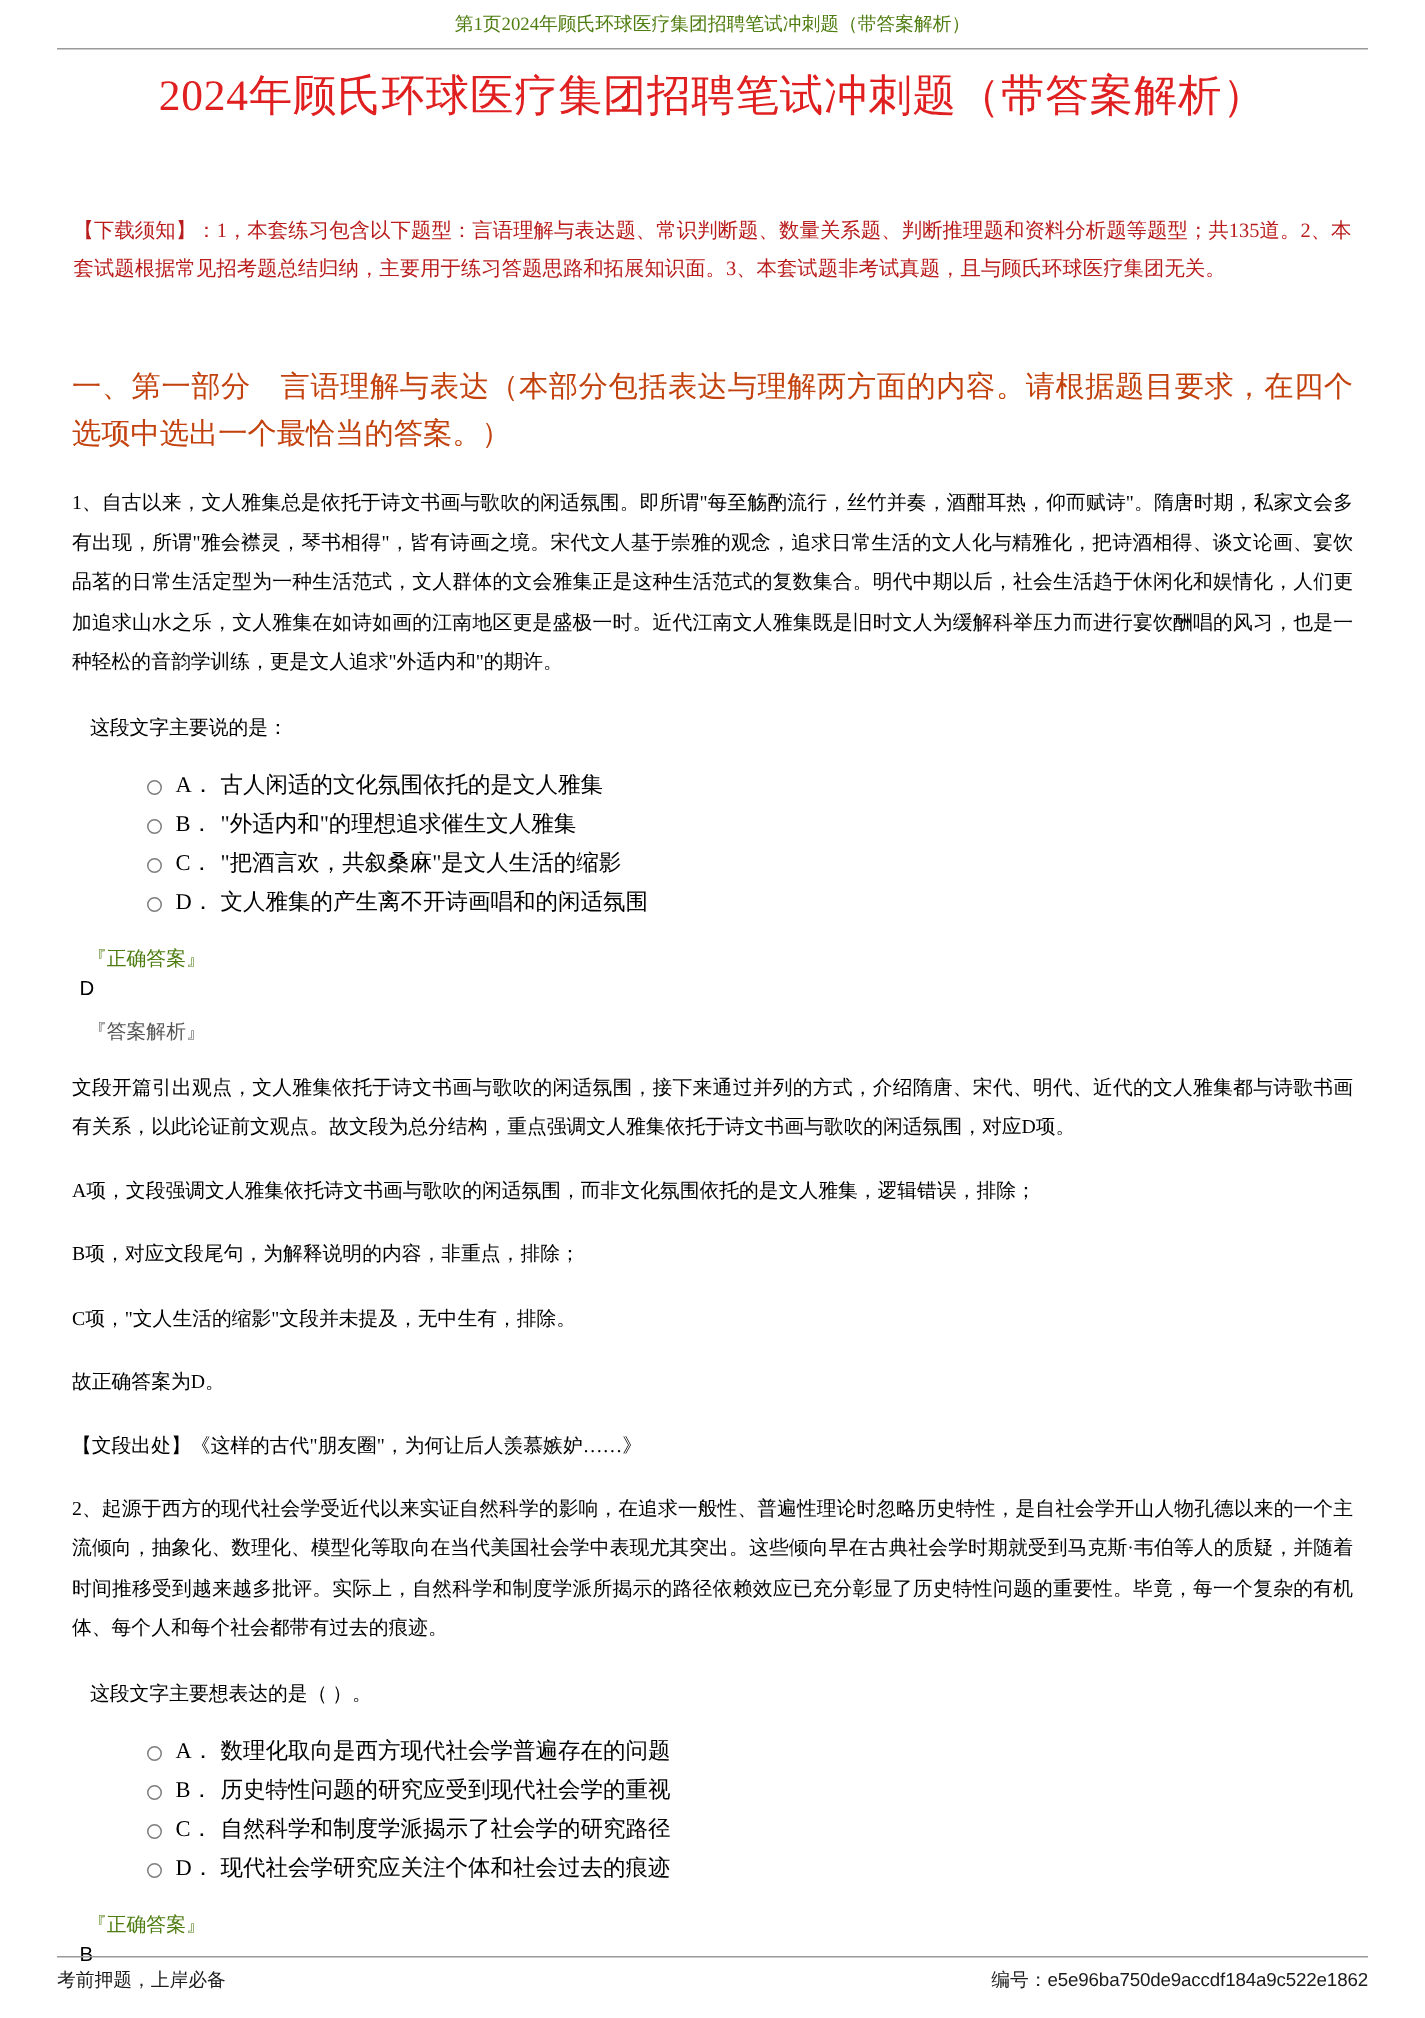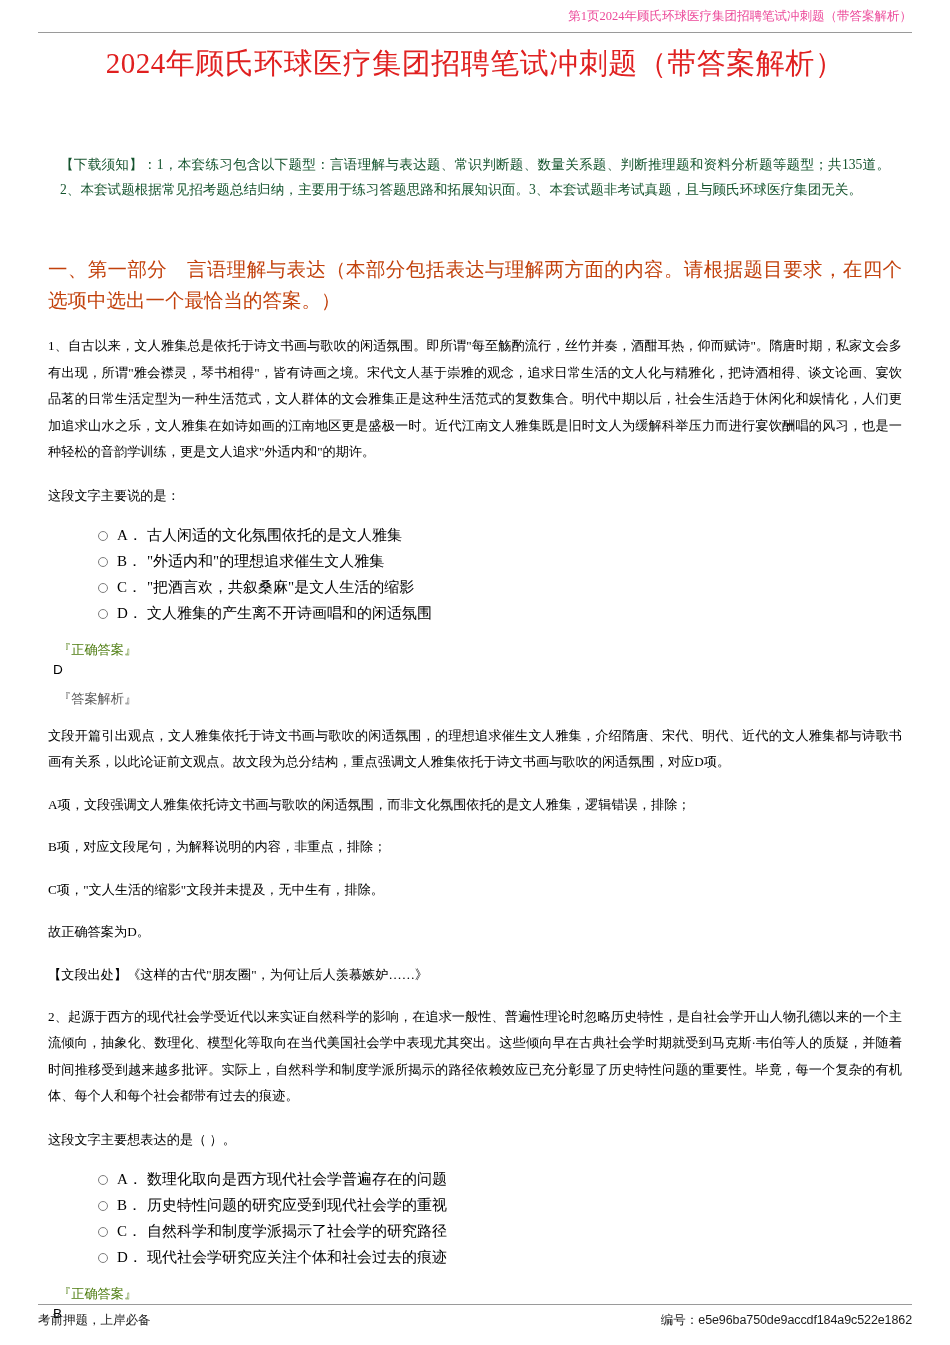--- a/index.html
+++ b/index.html
@@ -25,23 +25,23 @@
   
   .run-head {
     position: absolute;
     top: 8px;
     left: 38px;
     right: 38px;
     height: 24px;
     border-bottom: 1px solid #9a9a9a;
     display: flex;
     align-items: flex-start;
-    justify-content: flex-end;
+    justify-content: center;
     font-size: 12.5px;
-    color: #ec4899;
+    color: #4d7c0f;
     letter-spacing: 0px;
   }
   .run-head .rh-left { white-space: nowrap; }
   .run-head .rh-right { white-space: nowrap; }
 
   
   .doc-title {
     position: absolute;
     top: 44px;
     left: 0;
@@ -60,22 +60,22 @@
     top: 140px;
     left: 48px;
     width: 854px;
   }
 
   .notice {
     font-size: 13.6px;
     line-height: 25px;
     text-align: justify;
     text-justify: inter-ideograph;
-    color: #14532d;
-    margin: 12px;
+    color: #b91c1c;
+    margin: 1px;
   }
 
   .section-head {
     color: #c2410c;
     font-size: 19.5px;
     line-height: 31px;
     margin: 52px 0 0 0;
     font-weight: normal;
     text-align: justify;
     text-justify: inter-ideograph;
@@ -85,21 +85,21 @@
     font-size: 13.2px;
     line-height: 26.5px;
     text-align: justify;
     text-justify: inter-ideograph;
     margin: 17px 0 0 0;
   }
 
   .q-ask {
     font-size: 13.2px;
     line-height: 24px;
-    margin: 18px 0 0 0;
+    margin: 18px 0 0 12px;
   }
 
   .options {
     margin: 14px 0 0 0;
     padding: 0;
     list-style: none;
   }
   .opt {
     display: flex;
     align-items: center;
@@ -221,21 +221,21 @@
         </li>
         <li class="opt">
           <span class="radio"></span>
           <span class="opt-letter">D．</span>
           <span class="opt-text">文人雅集的产生离不开诗画唱和的闲适氛围</span>
         </li>
       </ul>
       <p class="ans-label">『正确答案』</p>
       <p class="ans-value">D</p>
       <p class="ana-label">『答案解析』</p>
-      <p class="ana-p">文段开篇引出观点，文人雅集依托于诗文书画与歌吹的闲适氛围，的理想追求催生文人雅集，介绍隋唐、宋代、明代、近代的文人雅集都与诗歌书画有关系，以此论证前文观点。故文段为总分结构，重点强调文人雅集依托于诗文书画与歌吹的闲适氛围，对应D项。</p>
+      <p class="ana-p">文段开篇引出观点，文人雅集依托于诗文书画与歌吹的闲适氛围，接下来通过并列的方式，介绍隋唐、宋代、明代、近代的文人雅集都与诗歌书画有关系，以此论证前文观点。故文段为总分结构，重点强调文人雅集依托于诗文书画与歌吹的闲适氛围，对应D项。</p>
       <p class="ana-p tight">A项，文段强调文人雅集依托诗文书画与歌吹的闲适氛围，而非文化氛围依托的是文人雅集，逻辑错误，排除；</p>
       <p class="ana-p tight">B项，对应文段尾句，为解释说明的内容，非重点，排除；</p>
       <p class="ana-p tight">C项，"文人生活的缩影"文段并未提及，无中生有，排除。</p>
       <p class="ana-p tight">故正确答案为D。</p>
       <p class="src-p">【文段出处】《这样的古代"朋友圈"，为何让后人羡慕嫉妒……》</p>
     </div>
 
     <div>
       <p class="q-stem">2、起源于西方的现代社会学受近代以来实证自然科学的影响，在追求一般性、普遍性理论时忽略历史特性，是自社会学开山人物孔德以来的一个主流倾向，抽象化、数理化、模型化等取向在当代美国社会学中表现尤其突出。这些倾向早在古典社会学时期就受到马克斯·韦伯等人的质疑，并随着时间推移受到越来越多批评。实际上，自然科学和制度学派所揭示的路径依赖效应已充分彰显了历史特性问题的重要性。毕竟，每一个复杂的有机体、每个人和每个社会都带有过去的痕迹。</p>
       <p class="q-ask">这段文字主要想表达的是（ ）。</p>

